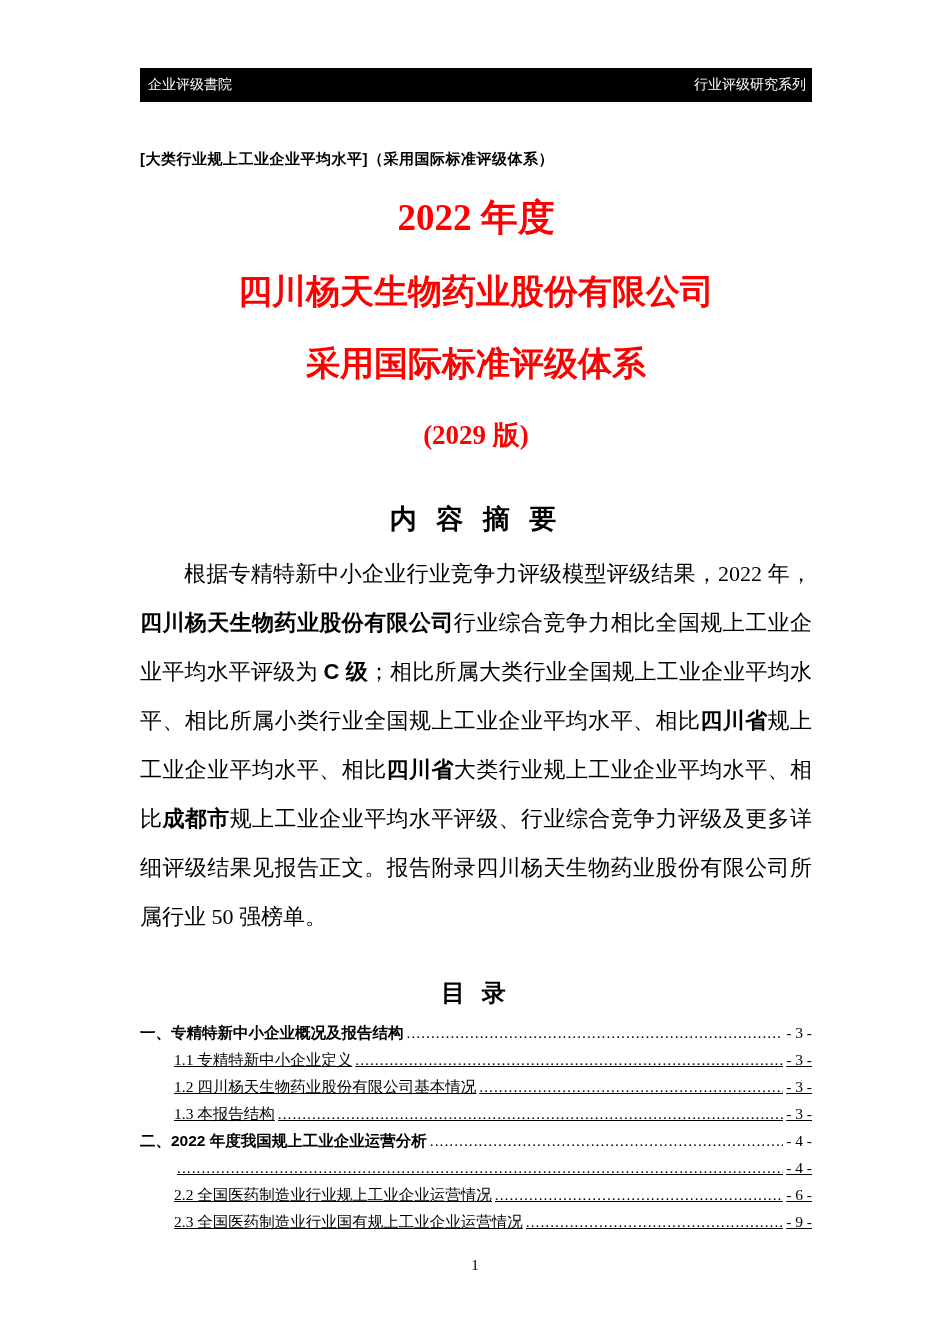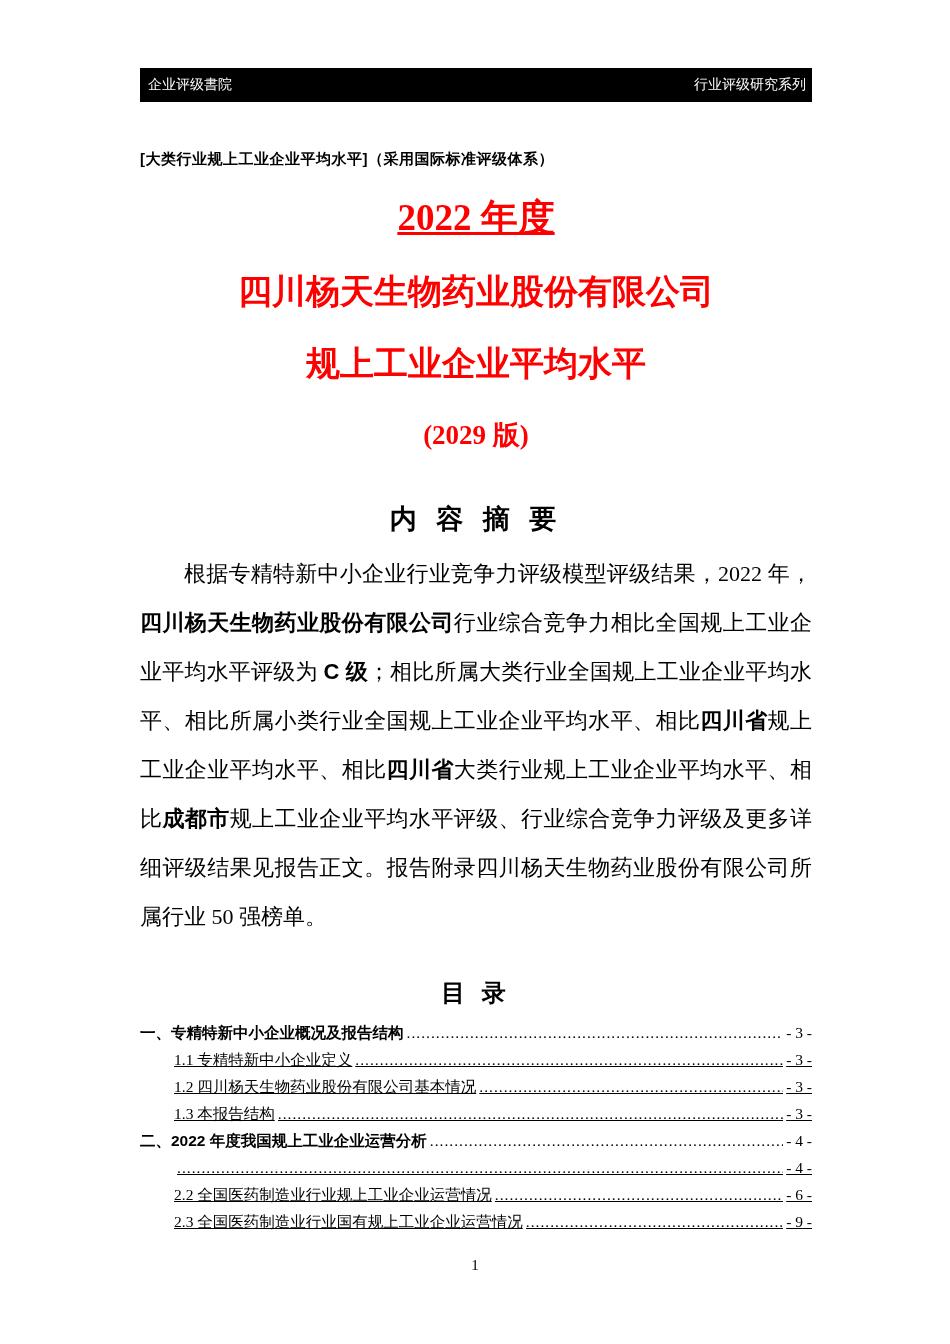--- a/index.html
+++ b/index.html
@@ -38,21 +38,20 @@
     letter-spacing: 0.5px;
   }
 
   .title-block { text-align: center; }
   .title-1 {
     margin-top: 24px;
     color: #ff0000;
     font-size: 37px;
     font-weight: bold;
     font-family: "Liberation Serif", "DejaVu Serif", serif;
-    text-decoration: underline;
   }
   .title-2, .title-3 {
     margin-top: 26px;
     color: #ff0000;
     font-size: 34px;
     font-weight: bold;
     font-family: "Liberation Serif", "DejaVu Serif", serif;
   }
   .title-4 {
     margin-top: 30px;
@@ -147,21 +146,21 @@
   <div class="doc-header">
     <span>企业评级書院</span>
     <span>行业评级研究系列</span>
   </div>
 
   <div class="bracket-line">[大类行业规上工业企业平均水平]（采用国际标准评级体系）</div>
 
   <div class="title-block">
     <div class="title-1">2022 年度</div>
     <div class="title-2">四川杨天生物药业股份有限公司</div>
-    <div class="title-3">规上工业企业平均水平</div>
+    <div class="title-3">采用国际标准评级体系</div>
     <div class="title-4">(2029 版)</div>
   </div>
 
   <div class="summary-heading">内 容 摘 要</div>
 
   <p class="summary-paragraph" id="summary-paragraph"><span>根据专精特新中小企业行业竞争力评级模型评级结果，2022 年，</span><span class="bold">四川杨天生物药业股份有限公司</span><span>行业综合竞争力相比全国规上工业企业平均水平评级为 </span><span class="bold">C 级</span><span>；相比所属大类行业全国规上工业企业平均水平、相比所属小类行业全国规上工业企业平均水平、相比</span><span class="bold">四川省</span><span>规上工业企业平均水平、相比</span><span class="bold">四川省</span><span>大类行业规上工业企业平均水平、相比</span><span class="bold">成都市</span><span>规上工业企业平均水平评级、行业综合竞争力评级及更多详细评级结果见报告正文。报告附录四川杨天生物药业股份有限公司所属行业 50 强榜单。</span></p>
 
   <div class="toc-heading">目 录</div>
 
   <div class="toc-list" id="toc-list">

